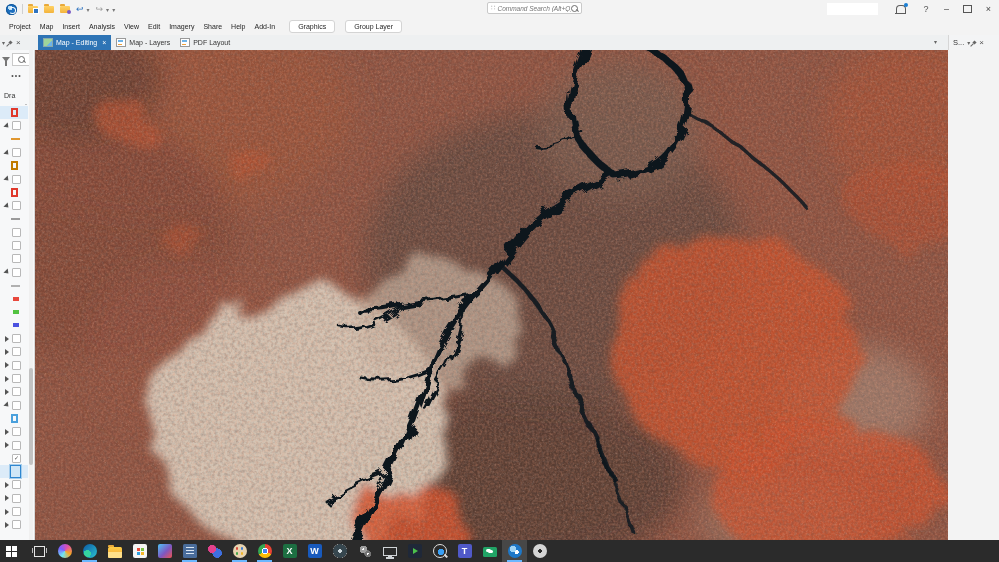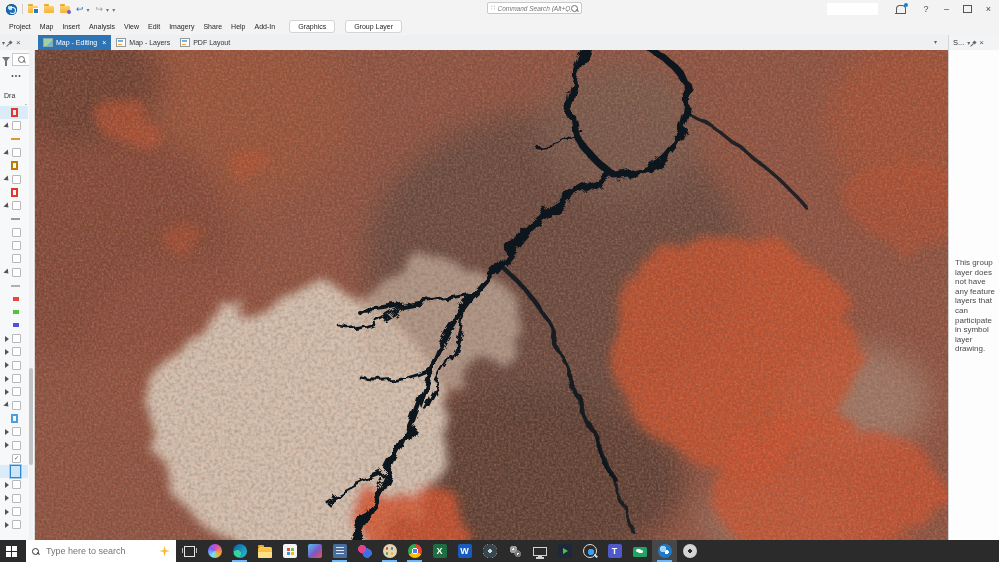--- a/index.html
+++ b/index.html
@@ -422,34 +422,26 @@
           <path d="M 354,422 C 332,430 312,440 292,452" stroke-width="3"></path>
           <path d="M 430,252 C 428,278 422,300 412,318 C 404,332 396,344 390,358" stroke-width="3.5"></path>
           <path d="M 650,62 C 682,78 704,96 724,112 C 744,128 758,142 772,158" stroke-width="3.5" opacity="0.85"></path>
           <path d="M 560,386 C 574,420 588,452 598,482" stroke-width="3" opacity="0.85"></path>
           <path d="M 366,258 C 346,272 326,282 306,278" stroke-width="2.5"></path>
           <path d="M 545,80 C 530,92 515,98 500,96" stroke-width="2.5"></path>
         </g>
       </svg>
     </div>
 
-    <div class="rightpanel">
-      <div class="rp-msg">This group layer does not have any feature layers that can participate in symbol layer drawing.</div>
-    </div>
   </div>
 
   <div class="taskbar">
     <div class="start">
         <span class="winlogo"></span>
       </div>
-    <div class="tb-search">
-      <span class="mag"></span>
-      <input placeholder="Type here to search" style="">
-      <span class="spark"></span>
-    </div>
     <div class="taskview">
         <span class="tv"></span>
       </div>
     <div id="tbicons" style="display:flex">
         <div class="ti-slot">
           <div class="ti ti-copilot"></div>
         </div>
         <div class="ti-slot">
           <div class="ti ti-edge"></div>
           <span class="openline"></span>

